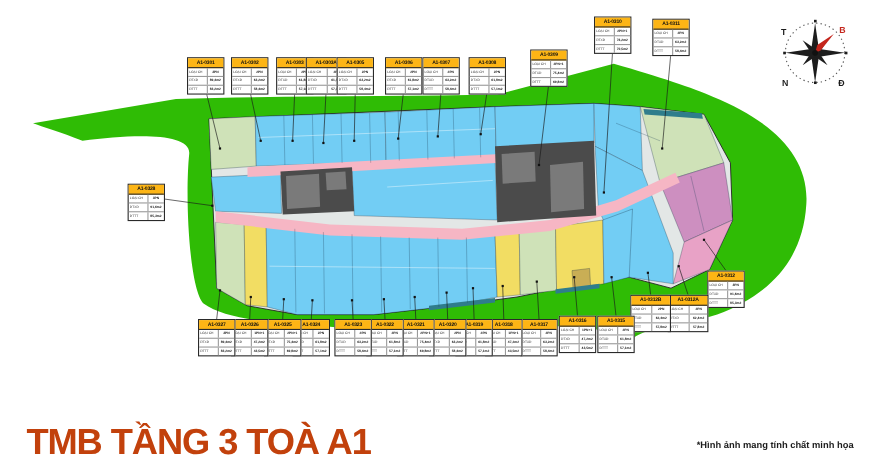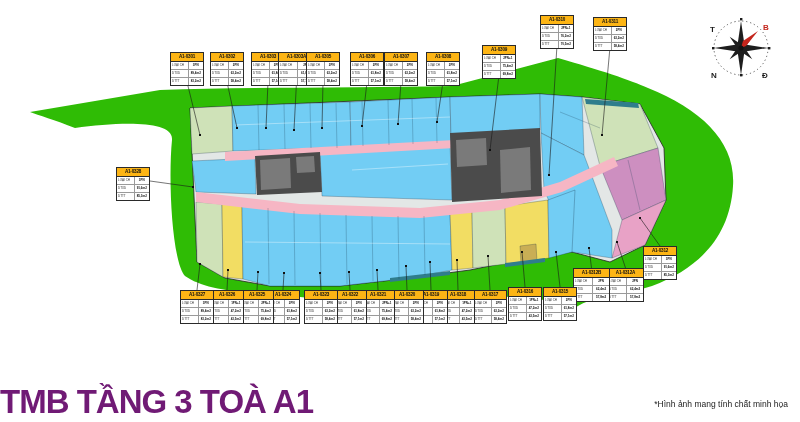--- a/index.html
+++ b/index.html
@@ -26,27 +26,27 @@
   .unit-label .k{
     width:55%;font-size:3px;line-height:7px;color:#333;
     border-right:0.5px solid #9a9a9a;padding-left:1px;box-sizing:border-box;
     white-space:nowrap;overflow:hidden;
   }
   .unit-label .v{
     width:45%;font-size:3px;line-height:7px;font-weight:bold;color:#111;
     text-align:center;white-space:nowrap;overflow:hidden;
   }
   .page-title{
-    position:absolute;left:0;top:383px;z-index:6;
-    font-size:33px;font-weight:800;color:#701a75;letter-spacing:-1px;
+    position:absolute;left:24px;top:383px;z-index:6;
+    font-size:33px;font-weight:800;color:#c2410c;letter-spacing:-1px;
     white-space:nowrap;
   }
   .footnote{
-    position:absolute;right:12px;top:399px;z-index:6;
-    font-size:8.5px;font-weight:normal;color:#1c1c1c;white-space:nowrap;
+    position:absolute;right:24px;top:399px;z-index:6;
+    font-size:8.5px;font-weight:bold;color:#1c1c1c;white-space:nowrap;
   }
   .site{fill:var(--site_green,#2fbc05);}
   .slab{fill:#e3e7e6;stroke:#222;stroke-width:0.8;}
   .u-blue{fill:var(--unit_blue,#72cdf4);}
   .u-pgreen{fill:var(--unit_pale_green,#cfe2b8);}
   .u-yellow{fill:var(--unit_yellow,#f2dd63);}
   .u-mauve{fill:var(--unit_mauve,#cd8fc0);}
   .u-pink{fill:var(--unit_pink,#e8a2c6);}
   .u-khaki{fill:var(--unit_khaki,#c9ae55);}
   .u-teal{fill:var(--strip_teal,#2f7d8c);}

